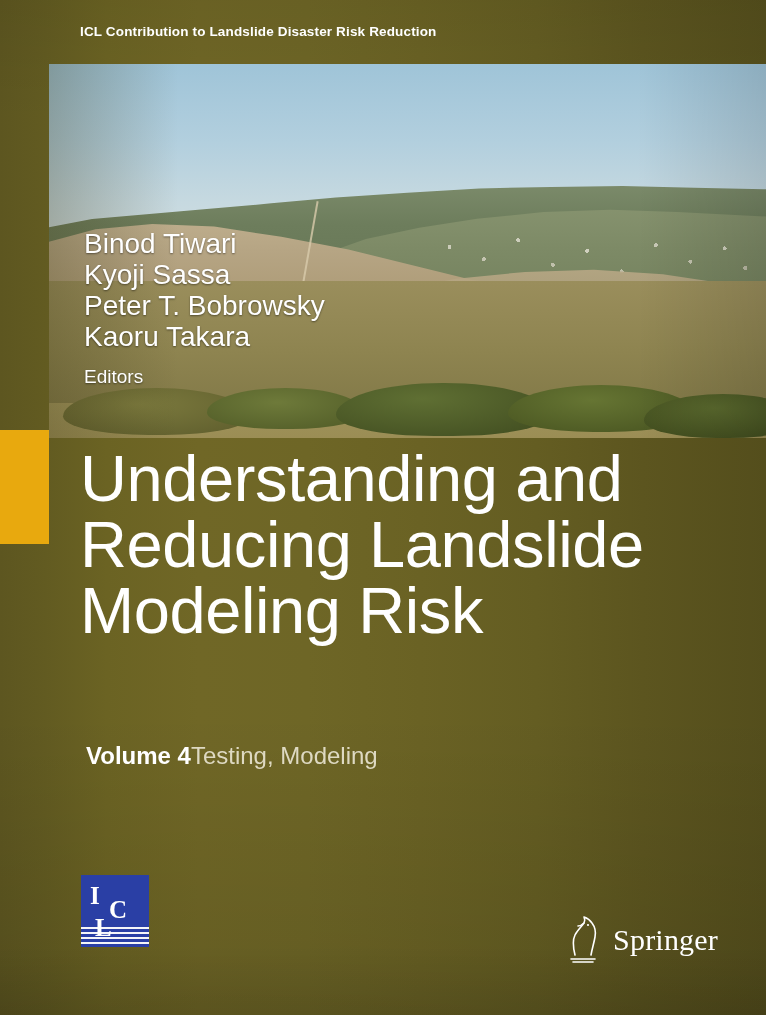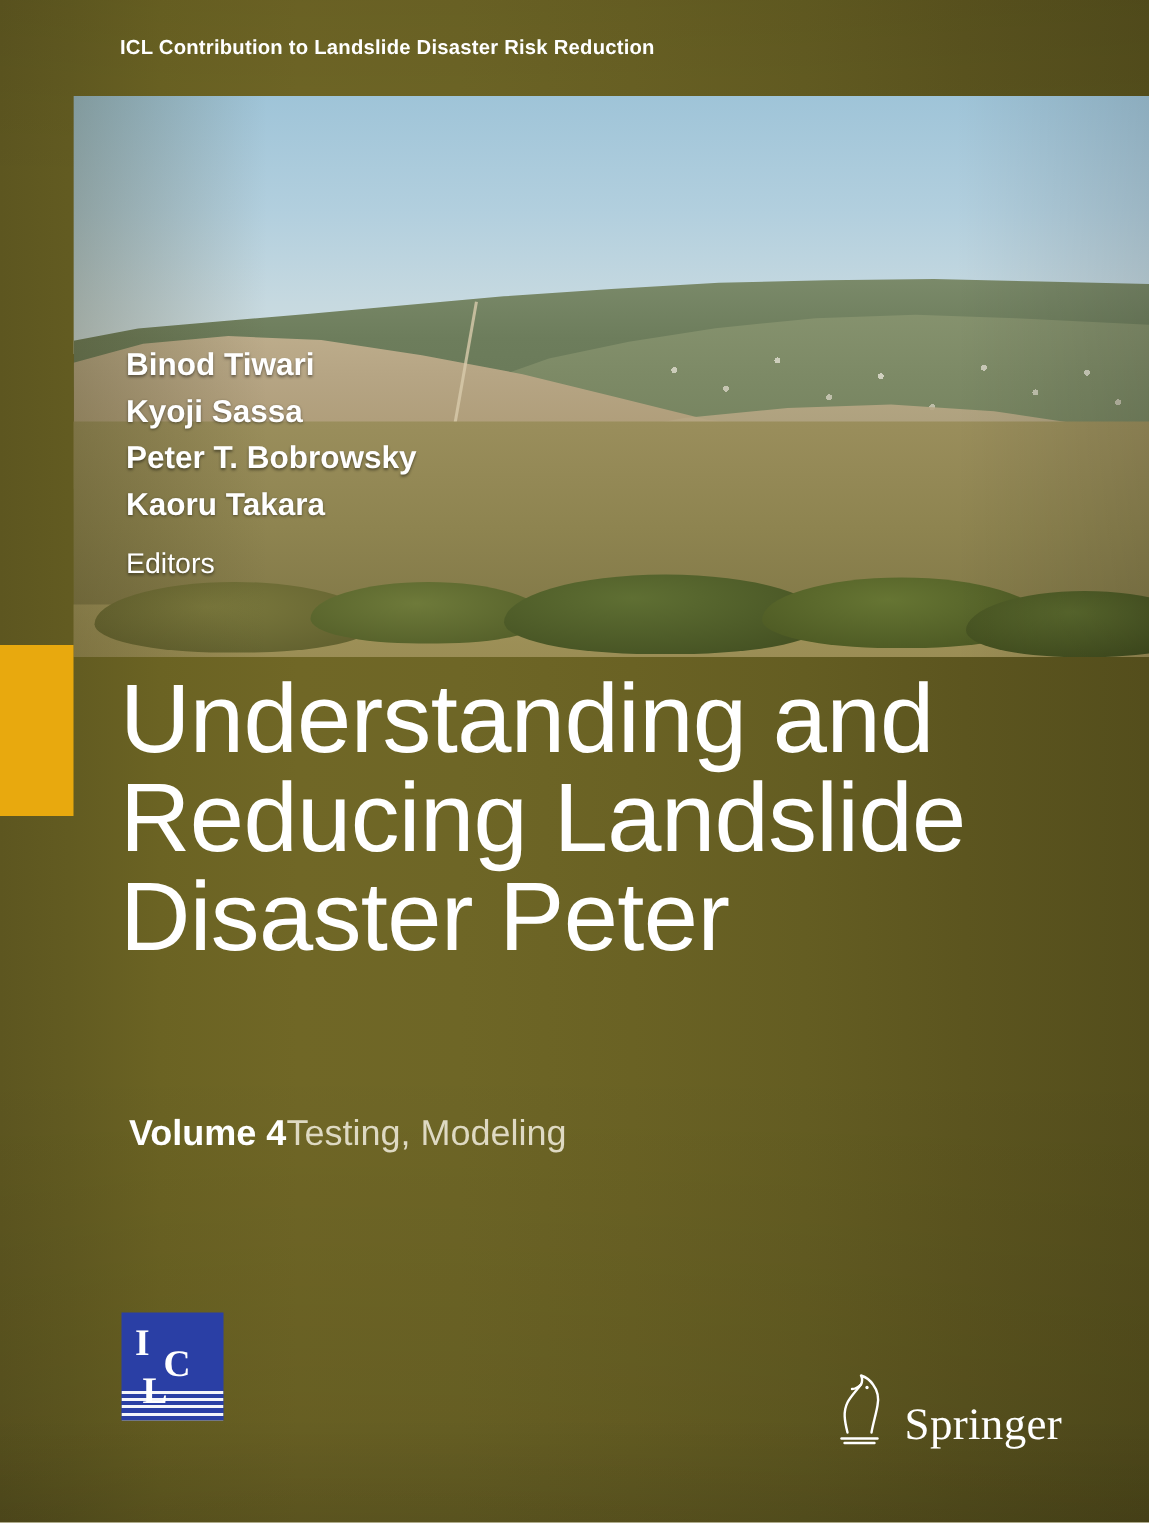--- a/index.html
+++ b/index.html
@@ -160,22 +160,22 @@
 
   
   .authors {
     position: absolute;
     left: 84px;
     top: 228px;
     z-index: 6;
   }
   .author-line {
     color: #ffffff;
-    font-size: 21px;
-    font-weight: bold;
+    font-size: 28px;
+    font-weight: normal;
     line-height: 31px;
     white-space: nowrap;
     text-shadow: 0 1px 2px rgba(0,0,0,0.45);
   }
   .editors-line {
     color: #ffffff;
     font-size: 19px;
     margin-top: 14px;
     text-shadow: 0 1px 2px rgba(0,0,0,0.45);
   }
@@ -252,25 +252,25 @@
     position: absolute;
     left: 0; bottom: 0; width: 100%; height: 20px;
     background:
       repeating-linear-gradient(180deg, #ffffff 0 2px, #2a3fa5 2px 5px);
     opacity: 0.95;
   }
 
   
   .springer {
     position: absolute;
-    right: 58px;
+    right: 48px;
     bottom: 48px;
     z-index: 6;
     display: flex;
-    align-items: flex-end;
+    align-items: center;
     gap: 8px;
   }
   .springer-mark {
     width: 44px;
     height: 54px;
     position: relative;
   }
   .springer-name {
     color: #ffffff;
     font-size: 30px;
@@ -323,21 +323,21 @@
     <div class="author-line">Peter T. Bobrowsky</div>
     <div class="author-line">Kaoru Takara</div>
     <div class="editors-line">Editors</div>
   </div>
 
   <div class="accent-square"></div>
 
   <div class="title-block">
     <div class="title-line">Understanding and</div>
     <div class="title-line">Reducing Landslide</div>
-    <div class="title-line">Disaster Peter</div>
+    <div class="title-line">Modeling Risk</div>
   </div>
 
   <div class="subtitle-block">
     <div class="subtitle-row">
       <span class="vol-label">Volume 4</span><span>Testing, Modeling</span>
     </div>
   </div>
 
   <div class="icl-logo">
     <div class="icl-waves"></div>

